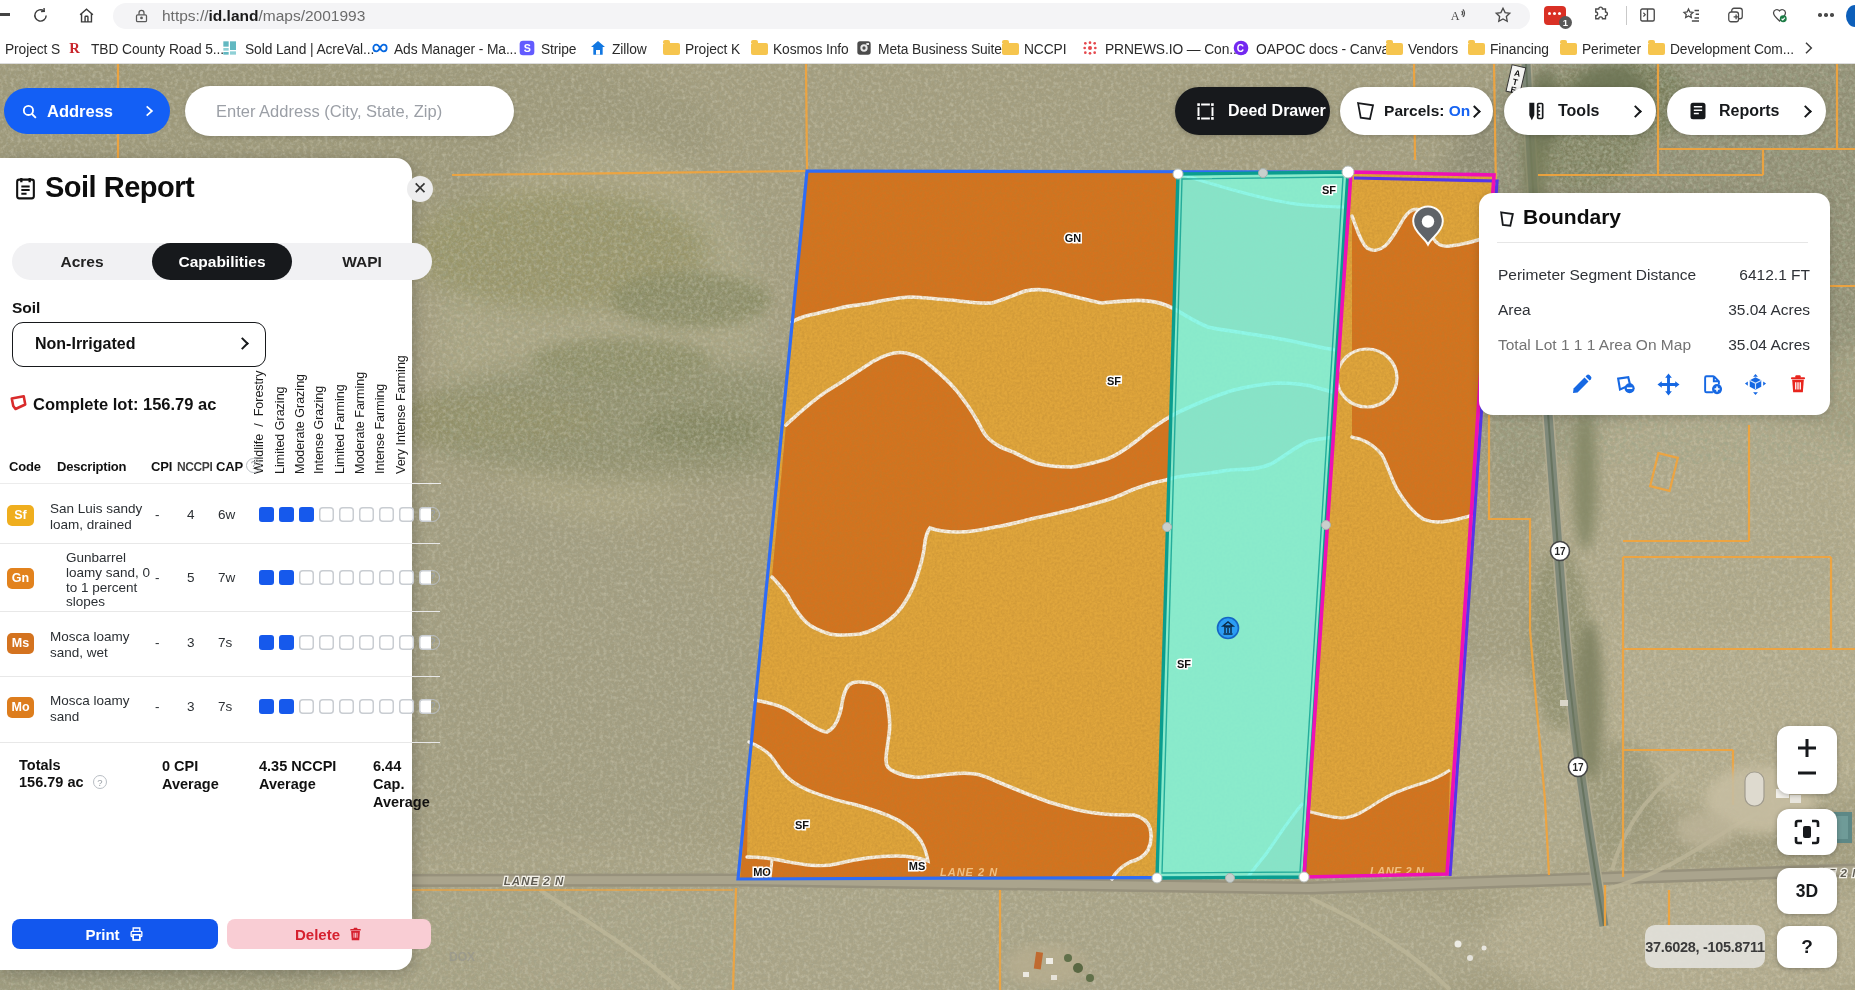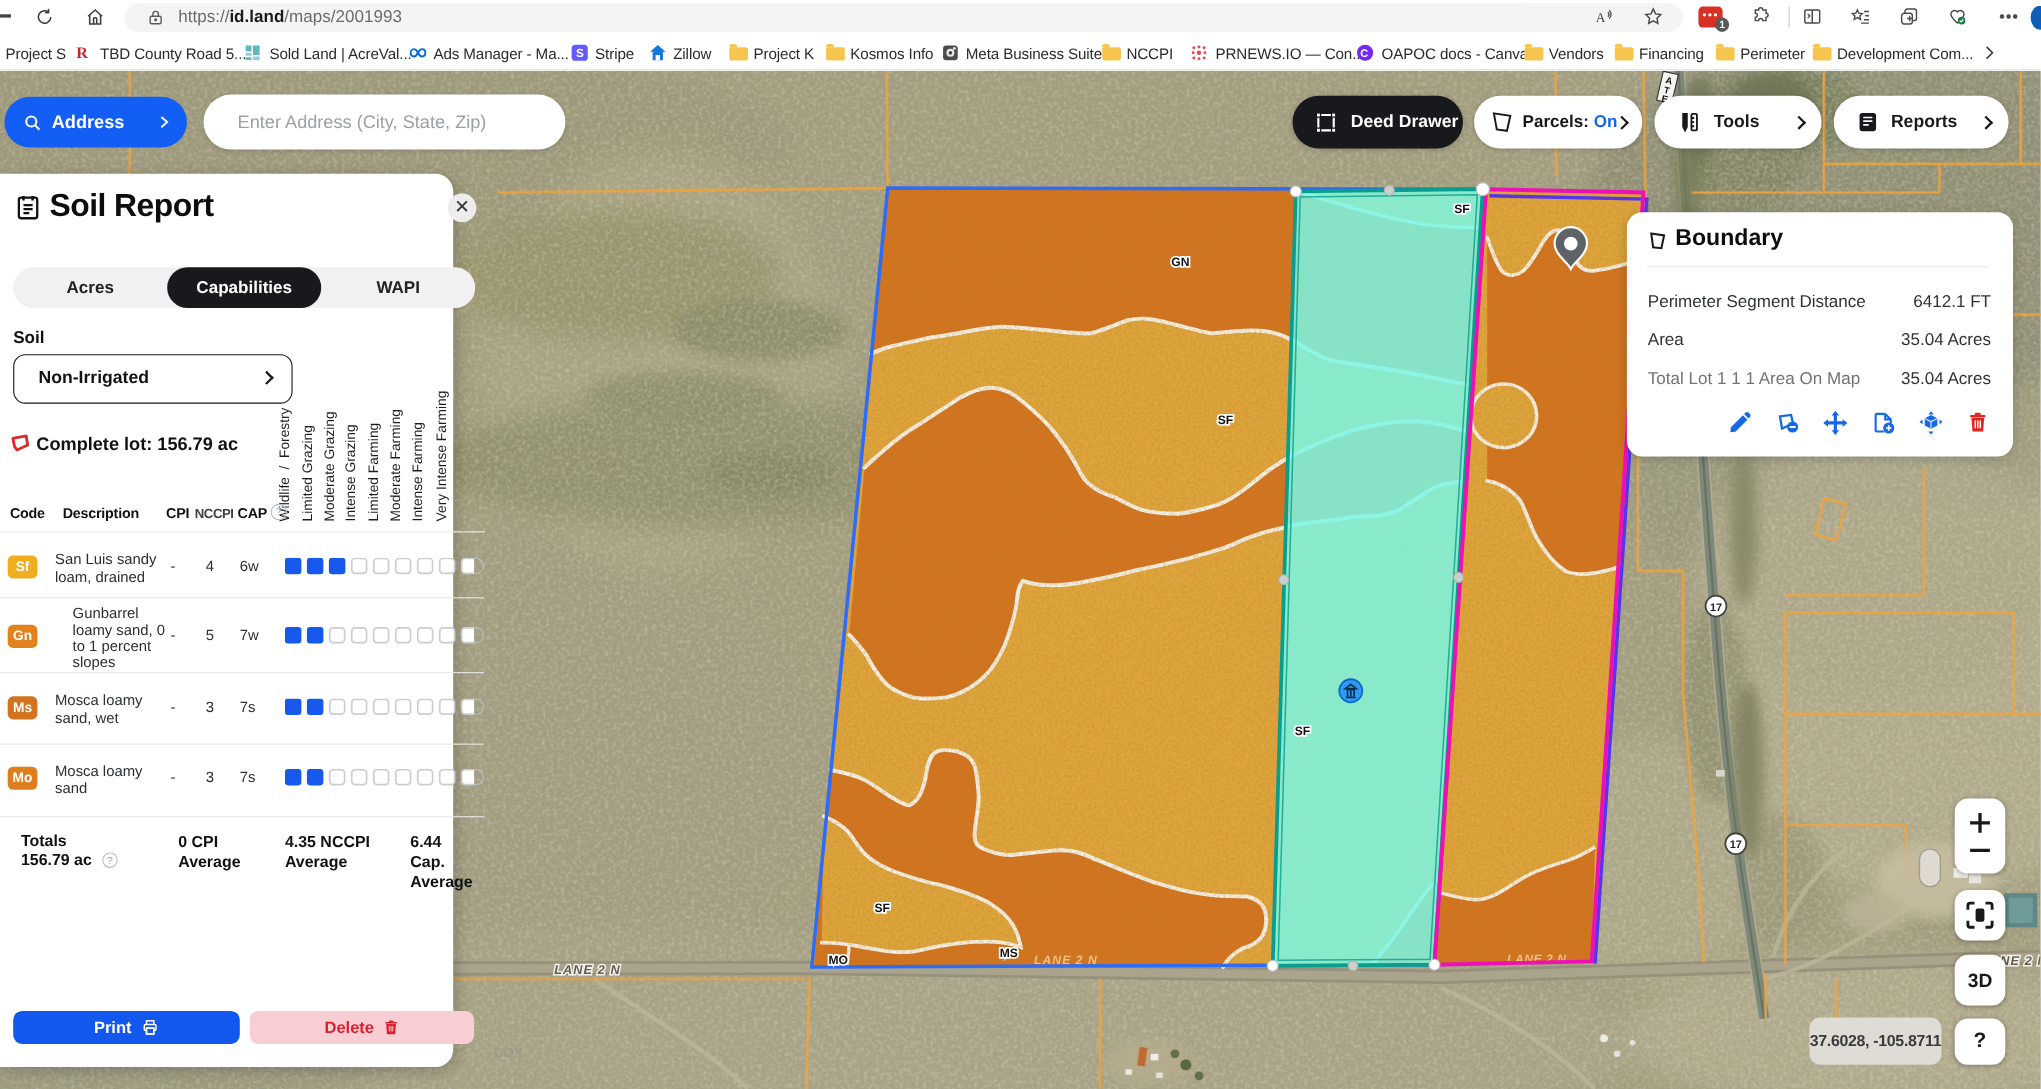--- a/index.html
+++ b/index.html
@@ -13,21 +13,21 @@
   .fav { position:absolute; top:8px; width:16px; height:16px; }
   .addressBtn { position:absolute; left:4px; top:88px; width:166px; height:46px; background:#135ff5; border-radius:23px; color:#fff; display:flex; align-items:center; padding:0 14px 0 17px; z-index:10; }
   .addressBtn .t { font-weight:bold; font-size:16.5px; flex:1; margin-left:9px; }
   .searchPill { position:absolute; left:185px; top:86px; width:329px; height:50px; background:#fff; border-radius:26px; display:flex; align-items:center; padding-left:31px; color:#9b9fa6; font-size:16.5px; z-index:10; box-shadow:0 1px 5px rgba(0,0,0,.18); }
   .topBtn { position:absolute; top:87px; height:48px; background:#fff; border-radius:24px; display:flex; align-items:center; white-space:nowrap; z-index:10; box-shadow:0 1px 5px rgba(0,0,0,.22); font-size:16px; font-weight:bold; color:#17191c; }
   .chev { width:9px; height:9px; border-right:2.5px solid #17191c; border-top:2.5px solid #17191c; transform:rotate(45deg); }
   #panel { position:absolute; left:0; top:158px; width:412px; height:812px; background:#fff; border-radius:0 16px 16px 0; z-index:20; box-shadow:2px 3px 14px rgba(0,0,0,.22); }
   #panel > div, #panel > svg { position:absolute; }
   #bcard { position:absolute; left:1479px; top:193px; width:351px; height:222px; background:#fff; border-radius:14px; z-index:15; box-shadow:0 2px 10px rgba(0,0,0,.18); }
   #bcard > div, #bcard > svg { position:absolute; }
-  .ctrl { position:absolute; left:1777px; width:46px; background:#fff; border-radius:12px; z-index:10; box-shadow:0 1px 5px rgba(0,0,0,.28); display:flex; flex-direction:column; align-items:center; justify-content:center; color:#17191c; }
+  .ctrl { position:absolute; left:1777px; width:60px; background:#fff; border-radius:12px; z-index:10; box-shadow:0 1px 5px rgba(0,0,0,.28); display:flex; flex-direction:column; align-items:center; justify-content:center; color:#17191c; }
   #coords { position:absolute; left:1645px; top:925px; width:120px; height:43px; background:rgba(226,225,219,.9); border-radius:10px; z-index:10; display:flex; align-items:center; justify-content:center; font-size:14.5px; font-weight:bold; color:#3a3a3a; letter-spacing:-0.3px; }
   .rothead { position:absolute; transform:rotate(-90deg); transform-origin:left bottom; font-size:12.5px; color:#1c1c1c; white-space:nowrap; }
 </style>
 </head>
 <body>
 
 <div id="map">
 <svg width="1855" height="926" viewBox="0 64 1855 926">
 <defs>
   <filter id="desertNoise" x="0%" y="0%" width="100%" height="100%">

